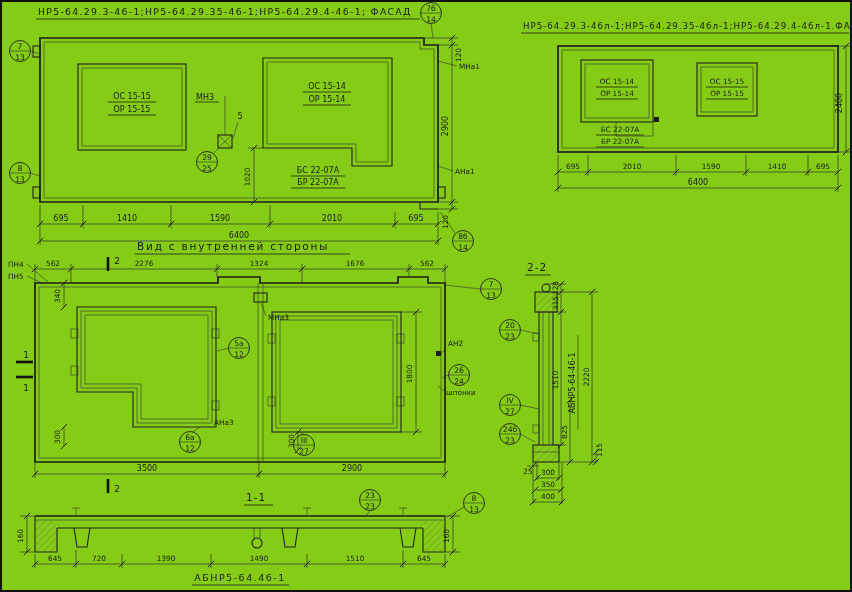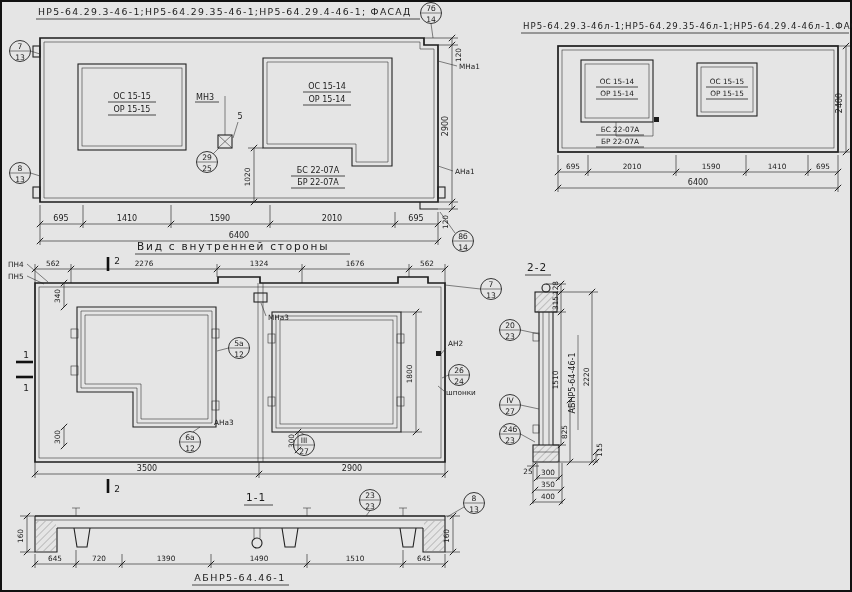--- a/index.html
+++ b/index.html
@@ -1,16 +1,16 @@
 <!DOCTYPE html>
 <html><head>
 <meta charset="utf-8">
 <style>
   html,body{margin:0;padding:0;background:#d8d5cd;}
-  .sheet{width:852px;height:592px;background:#e5e5e5;position:relative;
+  .sheet{width:852px;height:592px;background:#84cc16;position:relative;
          font-family:"DejaVu Sans",sans-serif;}
   svg{display:block;}
   svg text{fill:#1b1b1b;font-size:8px;text-anchor:middle;
            font-family:"DejaVu Sans",sans-serif;}
   text.ttl{font-size:9.3px;text-anchor:start;letter-spacing:1.3px;}
   text.ttl2{font-size:8.6px;text-anchor:start;letter-spacing:1.0px;}
   text.vt{font-size:10.5px;text-anchor:start;letter-spacing:1.8px;}
   text.st{font-size:10.5px;text-anchor:start;letter-spacing:1px;}
   text.as{text-anchor:start;}
   text.ts{font-size:7.3px;}

